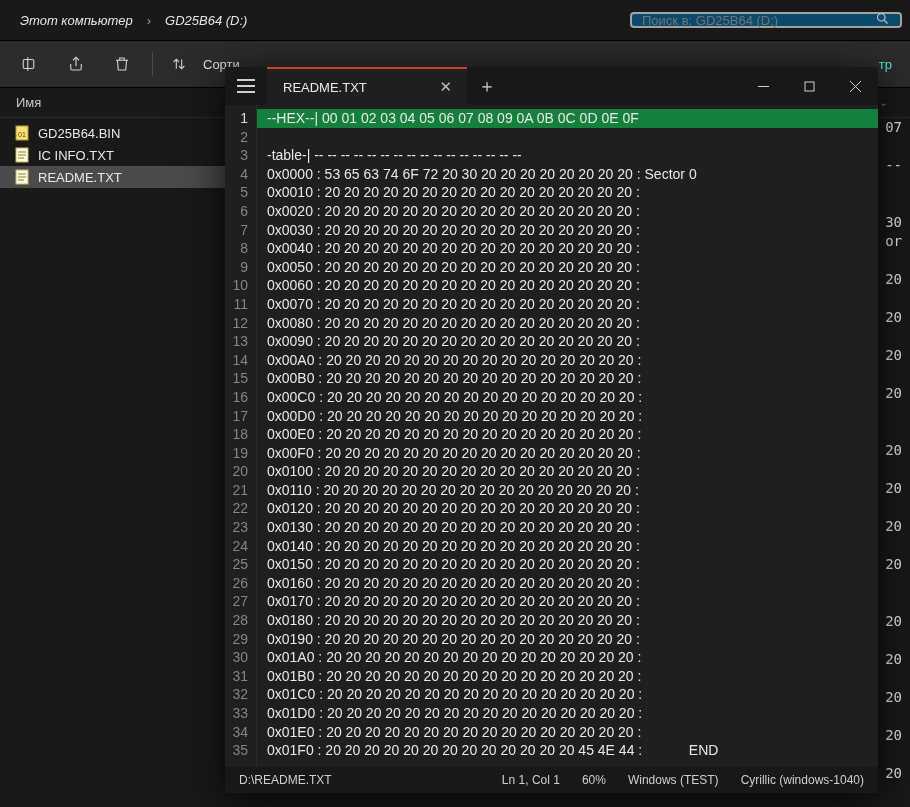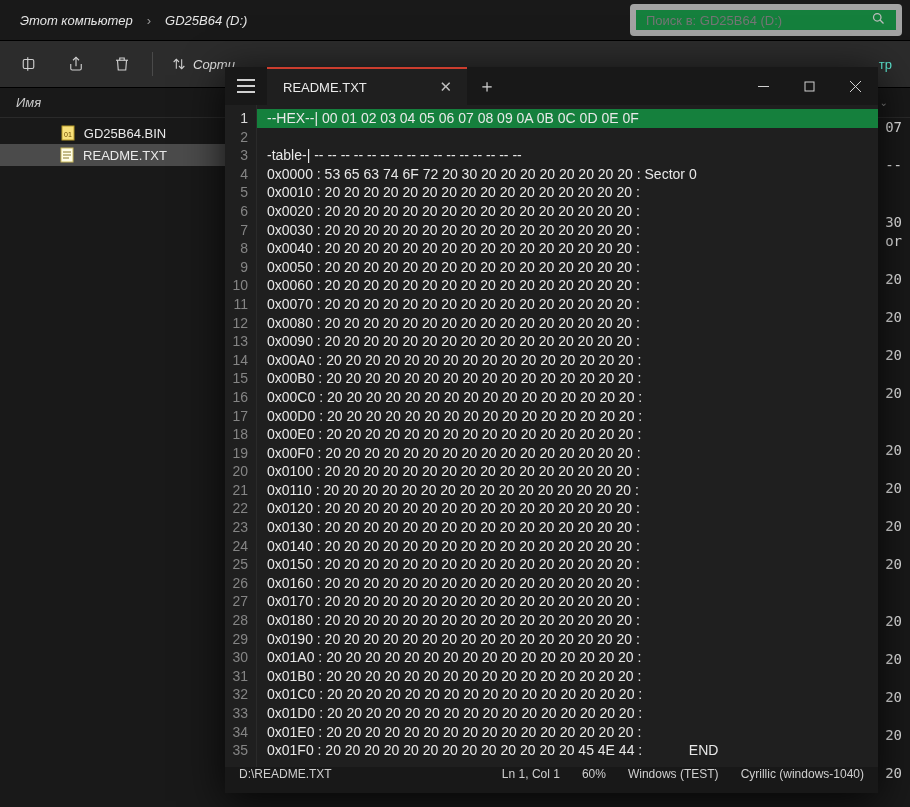--- a/index.html
+++ b/index.html
@@ -2,41 +2,41 @@
 <html><head>
 <meta charset="utf-8">
 <style>
   * { margin:0; padding:0; box-sizing:border-box; font-family:"Segoe UI",Arial,sans-serif; }
   html,body { width:910px; height:807px; background:#191919; color:#e6e6e6; overflow:hidden; font-size:13px; }
 
   
   .addrbar { display:flex; align-items:center; height:40px; padding:0 8px 0 10px; background:#191919; }
   .crumb { display:flex; align-items:center; gap:6px; padding:4px 10px; cursor:pointer; border-radius:4px;font-style:italic; }
   .chev { color:#9a9a9a; padding:0 4px; }
-  .searchwrap { margin-left:auto; display:flex; align-items:center; background:#15803d; border:6px solid #a3a3a3; border-radius:4px; width:272px; height:32px; padding:0 10px; }
+  .searchwrap { margin-left:auto; display:flex; align-items:center; background:#0c4a6e; border:2px solid #a3a3a3; border-radius:4px; width:272px; height:16px; padding:0 10px; }
   .searchwrap input { flex:1; background:transparent; border:none; outline:none; color:#ccc; font-size:13px; }
   .searchwrap .sicon { color:#bdbdbd; }
 
   
   .toolbar { display:flex; align-items:center; height:48px; padding:0 8px; background:#2c2c2c; border-top:1px solid #000; border-bottom:1px solid #000; gap:2px; }
   .tbtn { width:44px; height:40px; display:flex; align-items:center; justify-content:center; border-radius:4px; color:#d0d0d0; cursor:pointer; }
   .tbtn svg { width:18px; height:18px; stroke:#d0d0d0; fill:none; stroke-width:1.5; }
   .tsep { width:1px; height:24px; background:#4a4a4a; margin:0 6px; }
-  .tlabel { display:flex; align-items:center; gap:6px; padding:0 10px; height:40px; color:#e0e0e0;font-style:italic; }
+  .tlabel { display:flex; align-items:center; gap:16px; padding:0 10px; height:40px; color:#e0e0e0; }
   .toolbar .right { margin-left:auto; color:#5eead4; padding-right:10px; }
 
   
   .hdrrow { display:flex; align-items:center; height:30px; padding:0 16px; background:#191919; color:#c9c9c9; border-bottom:1px solid #2a2a2a; }
-  .hdrrow .col { flex:0 0 210px;font-style:italic; }
+  .hdrrow .col { flex:0 0 210px; }
   .hdrrow .caret { margin-left:auto; color:#888; font-size:10px; padding-right:6px; }
 
   
   .panes { display:flex; height:calc(807px - 40px - 48px - 30px); }
   .filelist { width:226px; padding:4px 0; }
-  .fitem { display:flex; align-items:center; gap:8px; height:22px; padding:0 14px; cursor:pointer;justify-content:center; }
+  .fitem { display:flex; align-items:center; gap:8px; height:22px; padding:0 14px; cursor:pointer; }
   .fitem.sel { background:#4b4b4b; }
   .ficon { width:16px; height:16px; flex:0 0 16px; }
   .flabel { font-size:13px; color:#e9e9e9; white-space:nowrap; }
 
   
   .bgpane { flex:1; position:relative; overflow:hidden; }
   .bgcontent { position:absolute; inset:0; font-family:Consolas,monospace; font-size:14px; line-height:19px; color:#e8e8e8; padding:0 8px 0 0; text-align:right; white-space:pre; }
 
   
   .editor { position:absolute; left:225px; top:67px; width:653px; height:726px; background:#1f1f1f; display:flex; flex-direction:column; box-shadow:0 8px 40px rgba(0,0,0,0.8); }
@@ -50,21 +50,21 @@
   .wctrls { margin-left:auto; display:flex; }
   .wbtn { width:46px; height:38px; display:flex; align-items:center; justify-content:center; color:#d0d0d0; cursor:pointer;}
   .wbtn svg{ width:11px; height:11px; stroke:#d0d0d0; fill:none; stroke-width:1;}
 
   .codewrap { flex:1; display:flex; overflow:hidden; font-family:Consolas,"Courier New",monospace; font-size:14px; line-height:18.6px; background:#1f1f1f; }
   .gutter { width:32px; text-align:right; padding:4px 8px 4px 0; background:#1f1f1f; color:#858585; border-right:1px solid #2a2a2a; white-space:pre; }
   .gutter .cur { color:#d8d8d8; }
   .code { flex:1; padding:4px 0 4px 10px; white-space:pre; color:#e8e8e8; overflow:hidden;}
   .code .curline { background:#15803d; display:block; margin-left:-10px; padding-left:10px;}
 
-  .statusbar { height:26px; background:#181818; display:flex; align-items:flex-start; padding:0 14px; font-size:12px; color:#cfcfcf; gap:22px;}
+  .statusbar { height:26px; background:#181818; display:flex; align-items:center; padding:0 14px; font-size:12px; color:#cfcfcf; gap:22px;}
   .statusbar .path { flex:0 0 auto;}
   .statusbar .spacer { flex:1; }
 </style>
 </head>
 <body>
 
 <div class="addrbar">
   <div class="crumb">
     <span>Этот компьютер</span>
   </div>
@@ -125,20 +125,29 @@
 </div>
 
 <div class="panes">
   <div class="filelist" id="filelist">
       <div class="fitem">
         <svg class="ficon" viewBox="0 0 16 16">
           <rect x="2" y="1" width="12" height="14" fill="#f7e07a" stroke="#b89b2a"></rect>
           <text x="8" y="12" font-size="7" text-anchor="middle" fill="#6a4a00">01</text>
         </svg>
         <span class="flabel">GD25B64.BIN</span>
+      </div>
+      <div class="fitem">
+        <svg class="ficon" viewBox="0 0 16 16">
+          <rect x="2" y="1" width="12" height="14" fill="#fffde6" stroke="#c9b85a"></rect>
+          <line x1="4" y1="5" x2="12" y2="5" stroke="#8a7a2a"></line>
+          <line x1="4" y1="8" x2="12" y2="8" stroke="#8a7a2a"></line>
+          <line x1="4" y1="11" x2="10" y2="11" stroke="#8a7a2a"></line>
+        </svg>
+        <span class="flabel">IC INFO.TXT</span>
       </div>
       <div class="fitem sel">
         <svg class="ficon" viewBox="0 0 16 16">
           <rect x="2" y="1" width="12" height="14" fill="#fffde6" stroke="#c9b85a"></rect>
           <line x1="4" y1="5" x2="12" y2="5" stroke="#8a7a2a"></line>
           <line x1="4" y1="8" x2="12" y2="8" stroke="#8a7a2a"></line>
           <line x1="4" y1="11" x2="10" y2="11" stroke="#8a7a2a"></line>
         </svg>
         <span class="flabel">README.TXT</span>
       </div>

